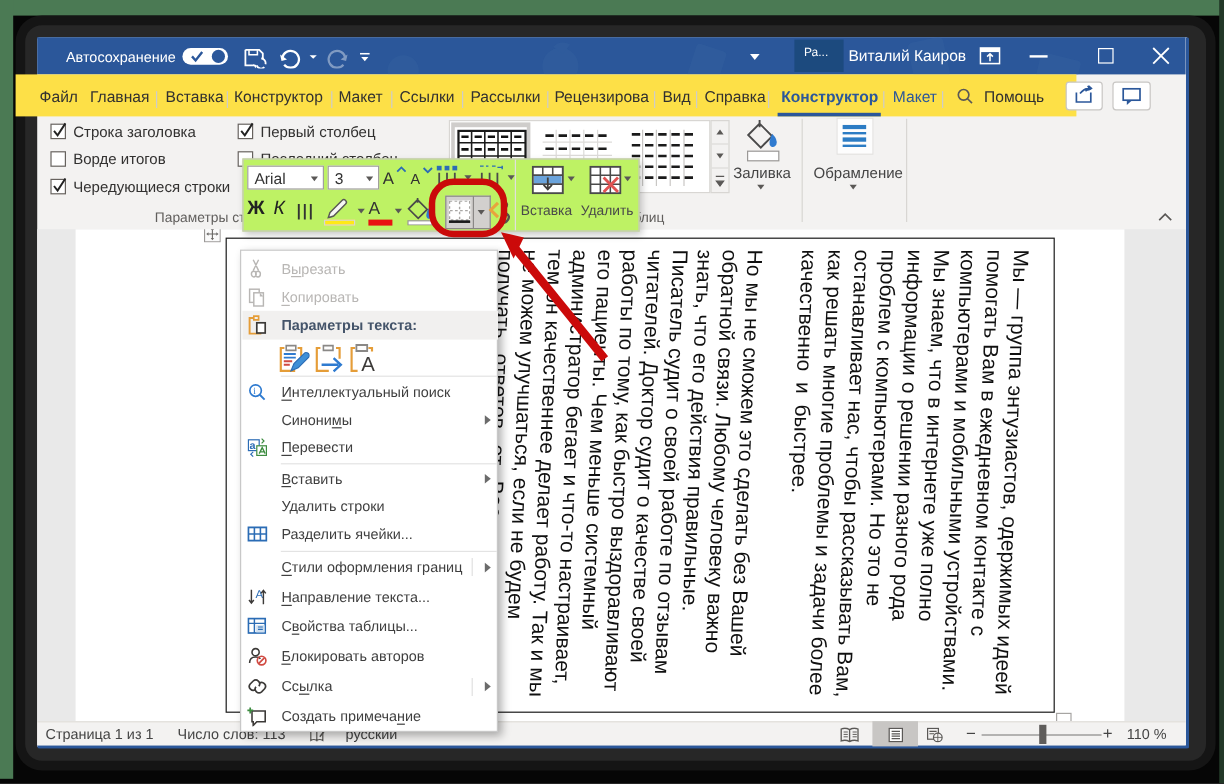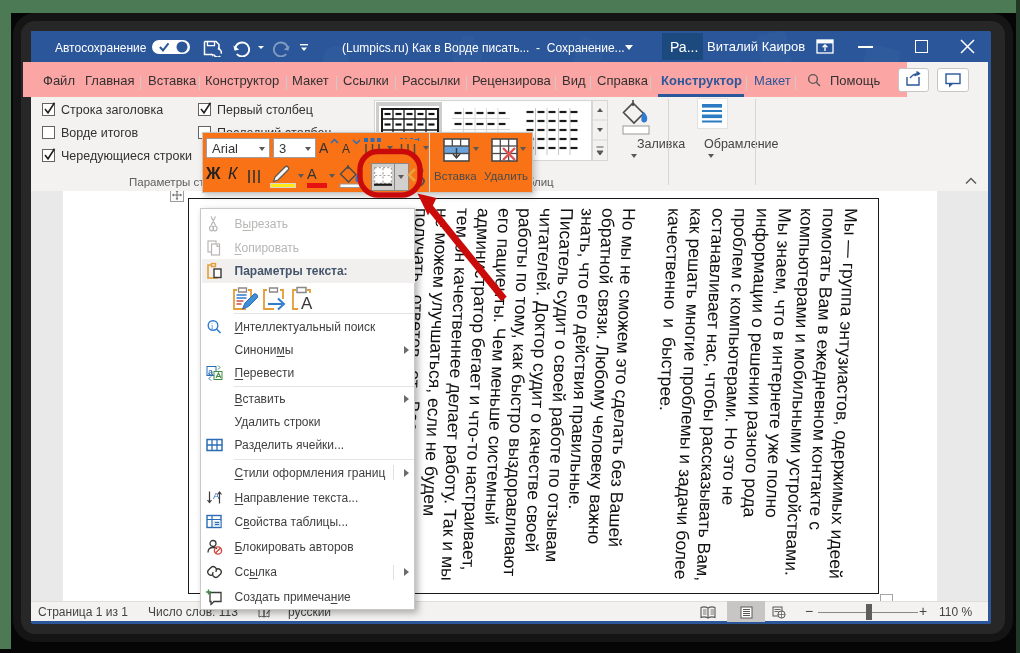--- a/index.html
+++ b/index.html
@@ -10,41 +10,41 @@
   .abs{position:absolute;}
   #green-top{left:0;top:0;width:1020px;height:13px;background:#4b7a54;}
   #green-left{left:0;top:0;width:11px;height:649px;background:#4b7a54;}
   #green-right{left:1016px;top:0;width:4px;height:653px;background:#223827;}
   #shadow{left:13px;top:13px;width:1000px;height:629px;background:#151515;border-radius:22px;}
   #shadow2{left:21px;top:21px;width:984px;height:613px;background:#272727;border-radius:14px;}
   #win{left:31px;top:31px;width:960px;height:592.5px;background:#f3f2f1;border-radius:2px;
        border-right:3px solid #2b579a;border-bottom:3px solid #2b579a;}
   #titlebar{left:31px;top:31px;width:957px;height:31px;background:#2b579a;color:#fff;overflow:hidden;}
   .tb-txt{position:absolute;font-size:13px;color:#fff;white-space:nowrap;}
-  #tabrow{left:23px;top:62px;width:884px;height:35px;background:#fca5a5;}
+  #tabrow{left:13px;top:62px;width:884px;height:35px;background:#fde047;}
   .tab{position:absolute;font-size:13px;color:#323130;white-space:nowrap;top:11px;}
   .tabsep{position:absolute;top:14px;width:1px;height:14px;background:#cecccb;}
   .rib-check{position:absolute;font-size:12.5px;color:#323130;white-space:nowrap;}
   .cb{position:absolute;width:13px;height:13px;border:1.5px solid #66625e;background:#fff;}
   .grouplabel{position:absolute;font-size:11.5px;color:#605e5c;white-space:nowrap;}
   .vsep{position:absolute;width:1px;background:#d8d6d3;}
-  .ribtext{position:absolute;font-size:12.5px;color:#444;white-space:nowrap;margin-left:26px;}
+  .ribtext{position:absolute;font-size:12.5px;color:#444;white-space:nowrap;}
   .drop{position:absolute;width:0;height:0;border-left:3.5px solid transparent;border-right:3.5px solid transparent;border-top:4px solid #5a5856;}
   #docarea{left:31px;top:191px;width:957px;height:410px;background:#e9e9e9;overflow:hidden;}
   #page{position:absolute;left:32px;top:0;width:874px;height:410px;background:#fff;}
   #tableborder{position:absolute;left:157px;top:7px;width:690.5px;height:396px;border:1.6px solid #1b1b1b;}
   #vtext{position:absolute;top:16.5px;right:126px;writing-mode:vertical-rl;
      font-size:17.6px;color:#101010;transform:skewX(-2.47deg);transform-origin:100% 0;}
   #vtext .l{width:22.1px;line-height:22.1px;white-space:nowrap;}
   #vtext .m{width:20.75px;line-height:20.75px;}
   #vtext .g{margin-right:24.2px;}
   #statusbar{left:31px;top:601px;width:957px;height:20px;background:#f3f2f1;border-top:1px solid #e0deda;font-size:12px;color:#444;}
   .st{position:absolute;white-space:nowrap;font-size:12px;color:#444;}
   
-  #minibar{left:202px;top:132px;width:331px;height:61px;background:#f97316;border:1px solid #c8c6c4;
+  #minibar{left:202px;top:132px;width:331px;height:61px;background:#bef264;border:1px solid #c8c6c4;
      box-shadow:2px 3px 6px rgba(0,0,0,.22);}
   .combo{position:absolute;height:20px;background:#fff;border:1px solid #a19f9d;font-size:13px;color:#333;}
   
   #menu{left:199.5px;top:207.5px;width:215px;height:402px;background:#fff;border:1px solid #c8c8c8;
      box-shadow:3px 3px 7px rgba(0,0,0,.3);}
   .mi{position:absolute;left:0;width:213px;height:23px;text-decoration:underline;}
   .mi .t{position:absolute;left:34px;top:50%;transform:translateY(-50%);font-size:12px;color:#3f3f3f;white-space:nowrap;}
   .mi.dis .t{color:#b8b6b4;}
   .mi .ic{position:absolute;left:5px;top:50%;transform:translateY(-50%);width:17px;height:17px;}
   .mi .arr{position:absolute;left:203px;top:50%;transform:translateY(-50%);width:0;height:0;
@@ -98,27 +98,26 @@
 
     <svg class="abs" style="left:238px;top:9px;opacity:.4" width="22" height="17" viewBox="0 0 22 17">
       <path d="M18.8 8.5 a7 7 0 1 0 -1.6 5.5" stroke="#fff" stroke-width="1.9" fill="none"></path>
       <path d="M14.8 9.6 l4.6 1.2 1.2 -5.4 z" fill="#fff"></path>
     </svg>
 
     <svg class="abs" style="left:269px;top:13px" width="10" height="8">
         <rect x="0" y="0" width="8" height="1.4" fill="#fff"></rect>
         <path d="M1 3.5 h6 l-3 3.5 z" fill="#fff"></path>
       </svg>
-    <div class="tb-txt" style="left:311px;top:9.5px;font-size:12px">(Lumpics.ru) Как в Ворде писать...&nbsp; -&nbsp; Сохранение...</div>
     <svg class="abs" style="left:594px;top:14px" width="9" height="6">
         <path d="M0 0 h8 l-4 5 z" fill="#fff"></path>
       </svg>
 
     <div class="abs" style="left:631px;top:2px;width:41px;height:27px;background:#1c4a7e;"></div>
-    <div class="tb-txt" style="left:639px;top:8px;font-size:14px">Ра...</div>
+    <div class="tb-txt" style="left:639px;top:8px;font-size:10px">Ра...</div>
     <div class="tb-txt" style="left:676px;top:8px">Виталий Каиров</div>
 
     <svg class="abs" style="left:785px;top:8px" width="18" height="16" viewBox="0 0 18 16">
       <rect x="1" y="1" width="16" height="13" fill="none" stroke="#fff" stroke-width="1.3"></rect>
       <rect x="1" y="1" width="16" height="3.4" fill="#fff"></rect>
       <path d="M9 12 v-6 M6.6 8.2 l2.4-2.4 2.4 2.4" stroke="#fff" stroke-width="1.3" fill="none"></path>
     </svg>
 
     <rect class="abs" style="left:827px;top:15px;width:15px;height:1.6px;background:#fff"></rect>
     <div class="abs" style="left:884px;top:9px;width:13px;height:13px;border:1.4px solid #fff"></div>

